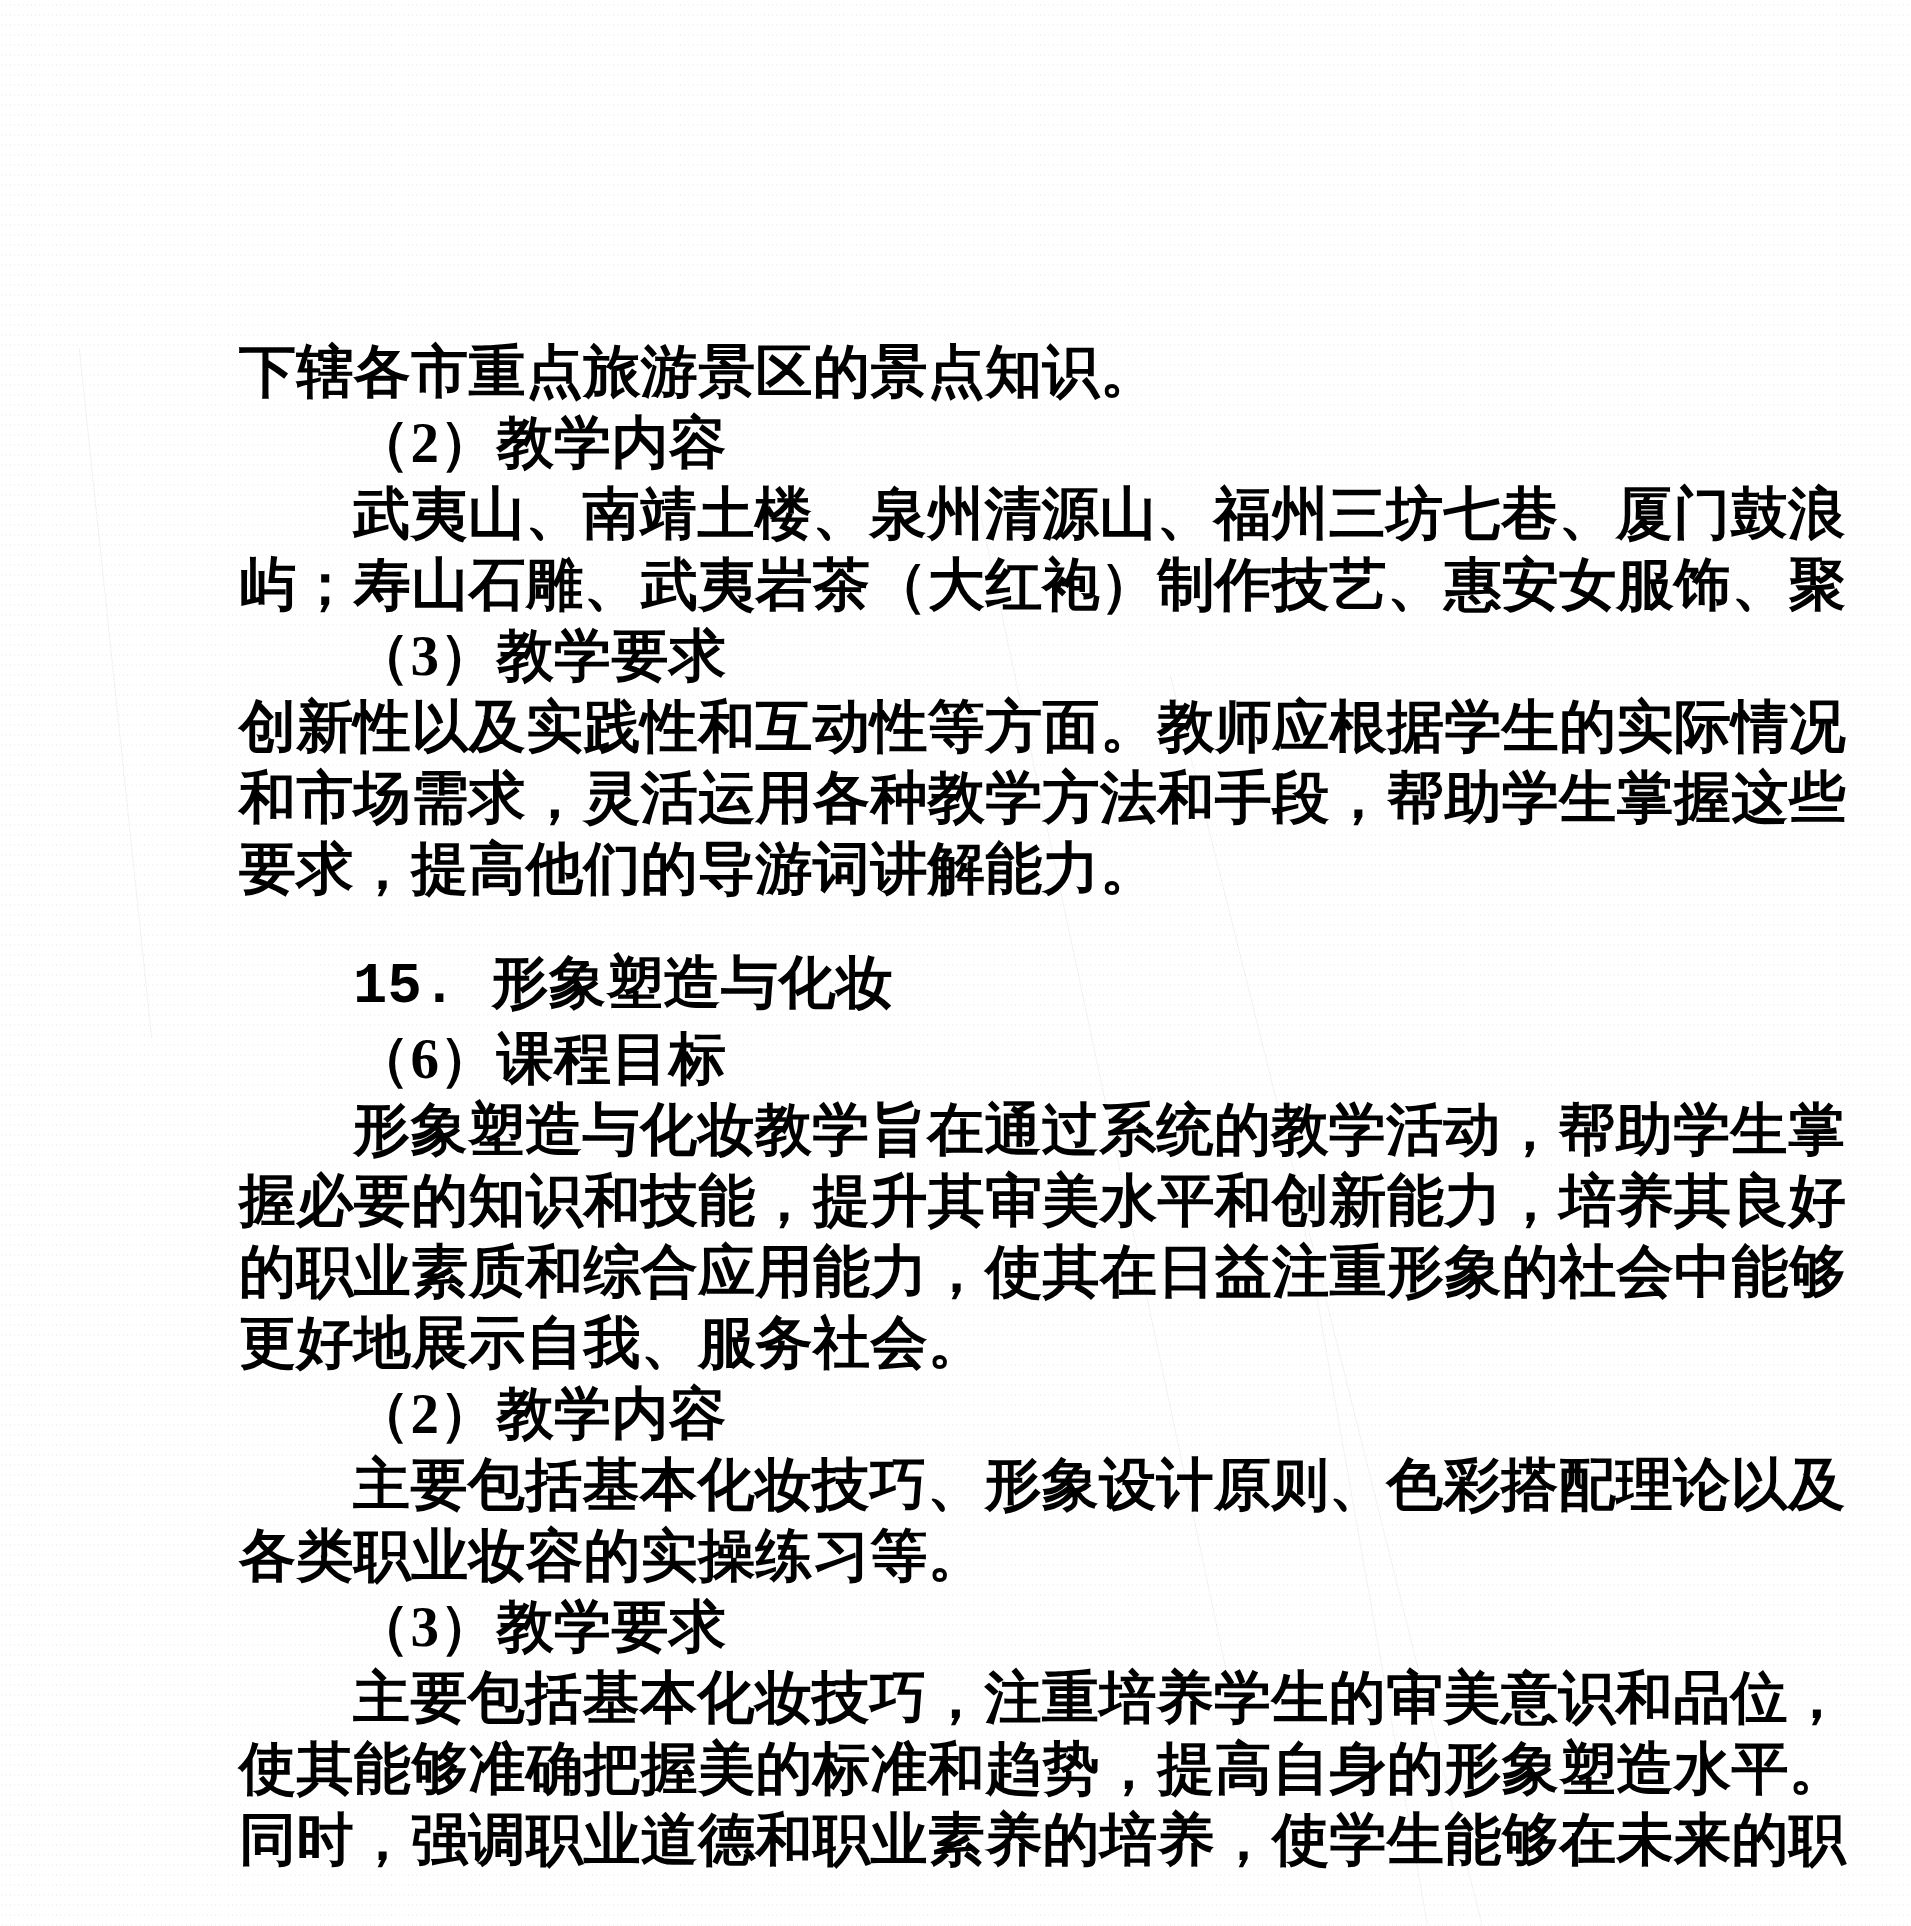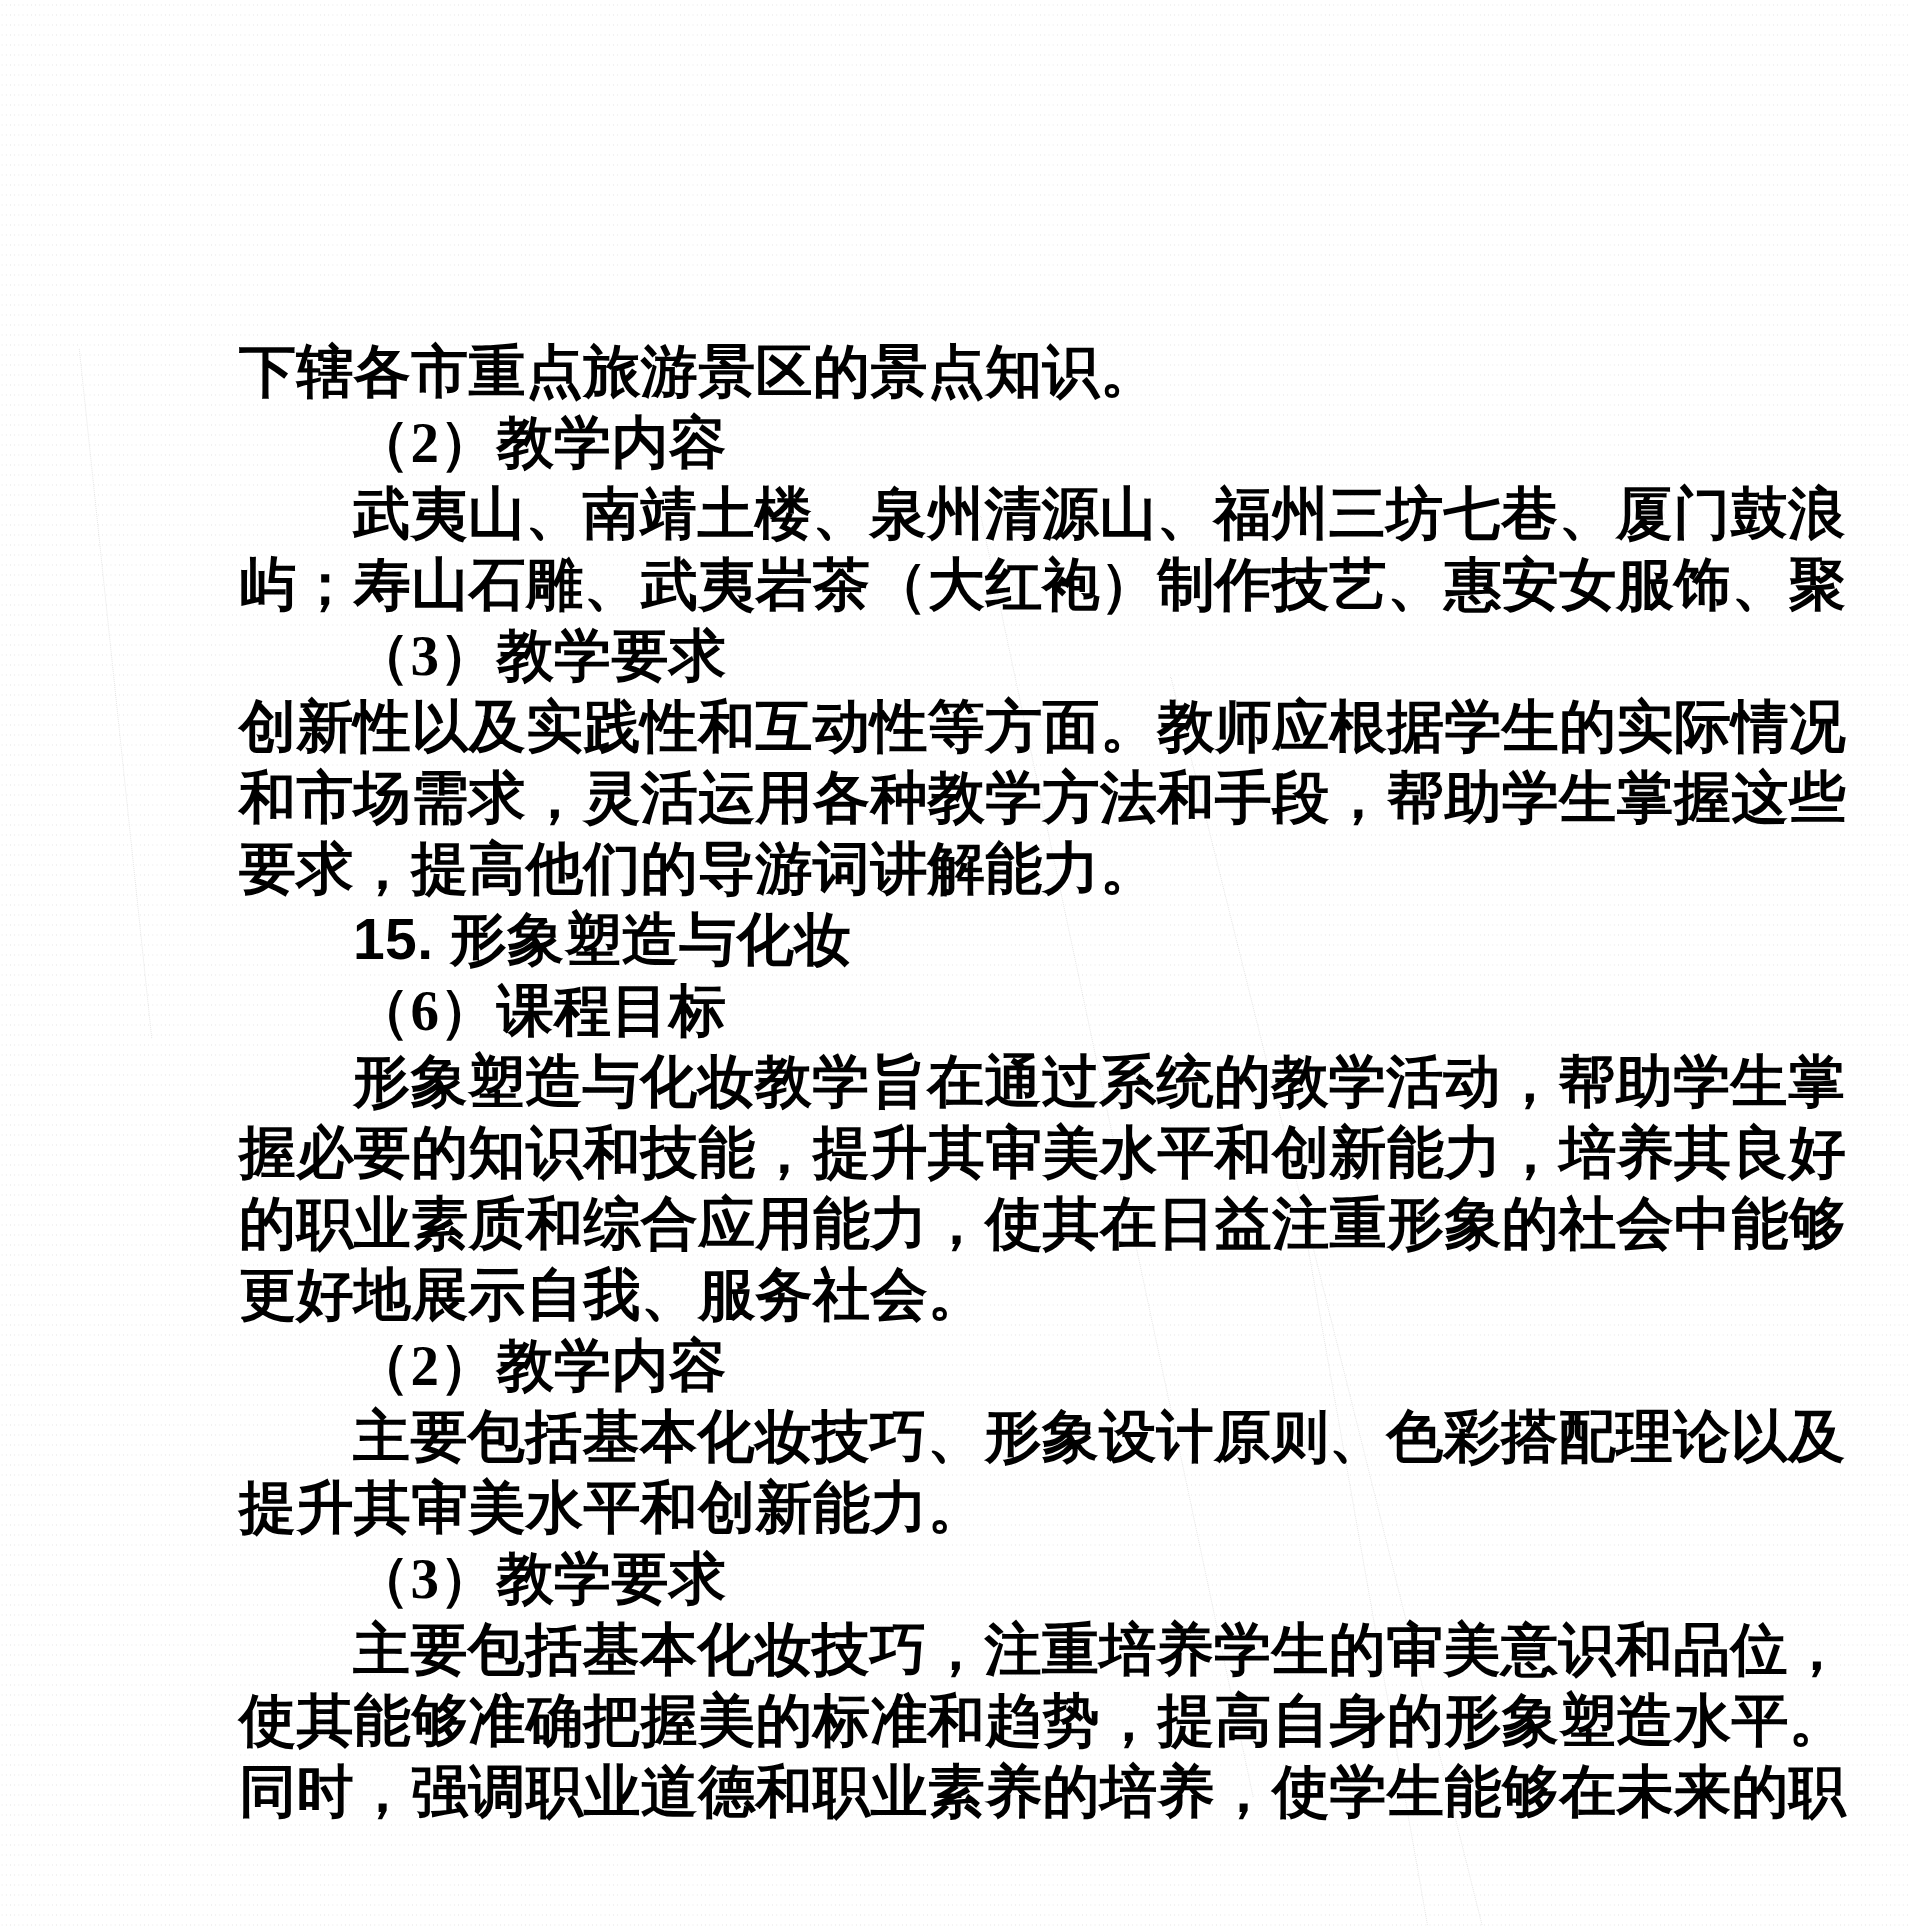--- a/index.html
+++ b/index.html
@@ -47,21 +47,22 @@
   .line {
     white-space: pre;
     min-height: 71px;
     font-weight: bold;
   }
   .line.indent {
     padding-left: 114px; 
   }
   .line.bold {
     font-weight: 700;
-    font-family: Liberation Sans, sans-serif;
+    font-family: Liberation Mono, monospace;
+    margin-top: 48px;
   }
 </style>
 </head>
 <body>
 
 <div class="page">
 
   <div class="scan-texture"></div>
   <div class="artifact a1"></div>
   <div class="artifact a2"></div>
@@ -79,21 +80,21 @@
       <div class="line">和市场需求，灵活运用各种教学方法和手段，帮助学生掌握这些</div>
       <div class="line">要求，提高他们的导游词讲解能力。</div>
       <div class="line indent bold">15. 形象塑造与化妆</div>
       <div class="line indent">（6）课程目标</div>
       <div class="line indent">形象塑造与化妆教学旨在通过系统的教学活动，帮助学生掌</div>
       <div class="line">握必要的知识和技能，提升其审美水平和创新能力，培养其良好</div>
       <div class="line">的职业素质和综合应用能力，使其在日益注重形象的社会中能够</div>
       <div class="line">更好地展示自我、服务社会。</div>
       <div class="line indent">（2）教学内容</div>
       <div class="line indent">主要包括基本化妆技巧、形象设计原则、色彩搭配理论以及</div>
-      <div class="line">提升其审美水平和创新能力。</div>
+      <div class="line">各类职业妆容的实操练习等。</div>
       <div class="line indent">（3）教学要求</div>
       <div class="line indent">主要包括基本化妆技巧，注重培养学生的审美意识和品位，</div>
       <div class="line">使其能够准确把握美的标准和趋势，提高自身的形象塑造水平。</div>
       <div class="line">同时，强调职业道德和职业素养的培养，使学生能够在未来的职</div>
     </div>
 
 </div>
 
 
 </body></html>

